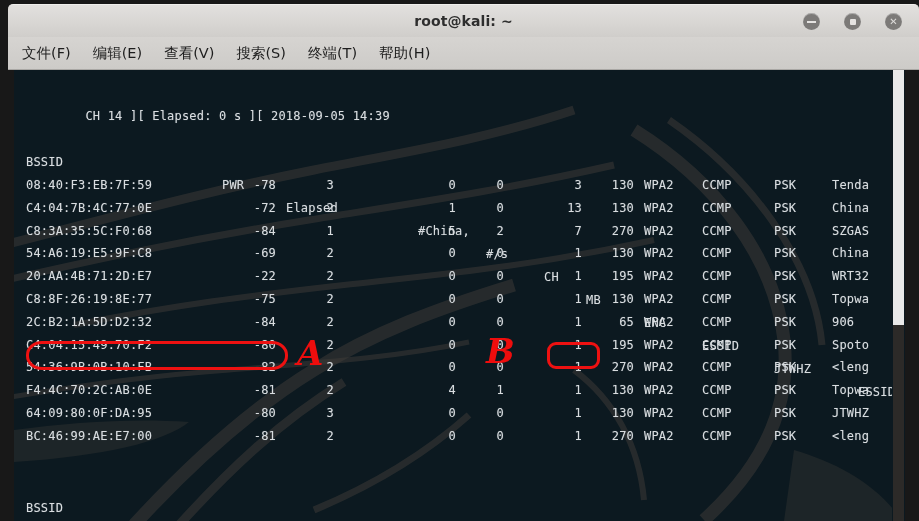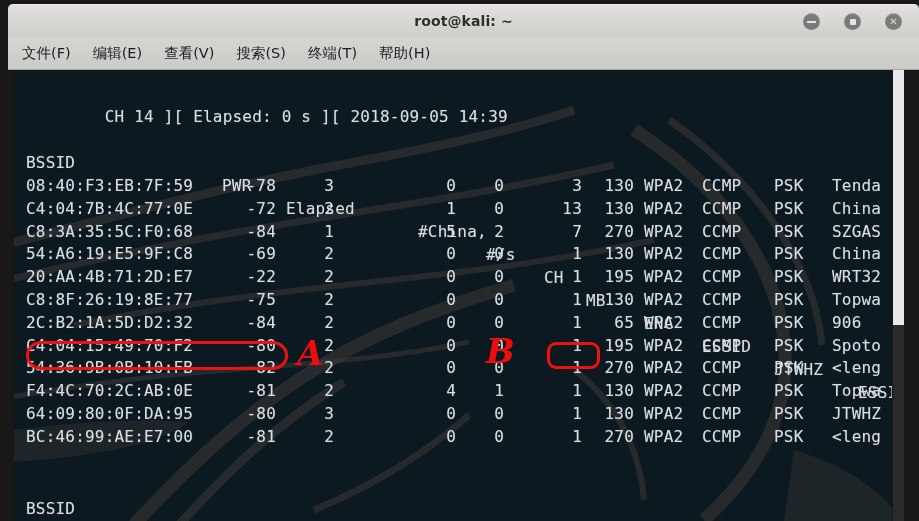--- a/index.html
+++ b/index.html
@@ -116,21 +116,21 @@
     opacity: .55;
     pointer-events: none;
   }
 
   #term-content {
     position: absolute;
     left: 0; top: 0;
     width: 891px;
     height: 451px;
     font-family: "DejaVu Sans Mono", monospace;
-    font-size: 16px;
+    font-size: 12px;
     color: #d9dde0;
     white-space: pre;
   }
   .trow {
     position: absolute;
     left: 12px;
     height: 23px;
     line-height: 23px;
     white-space: pre;
     letter-spacing: 0.2px;

